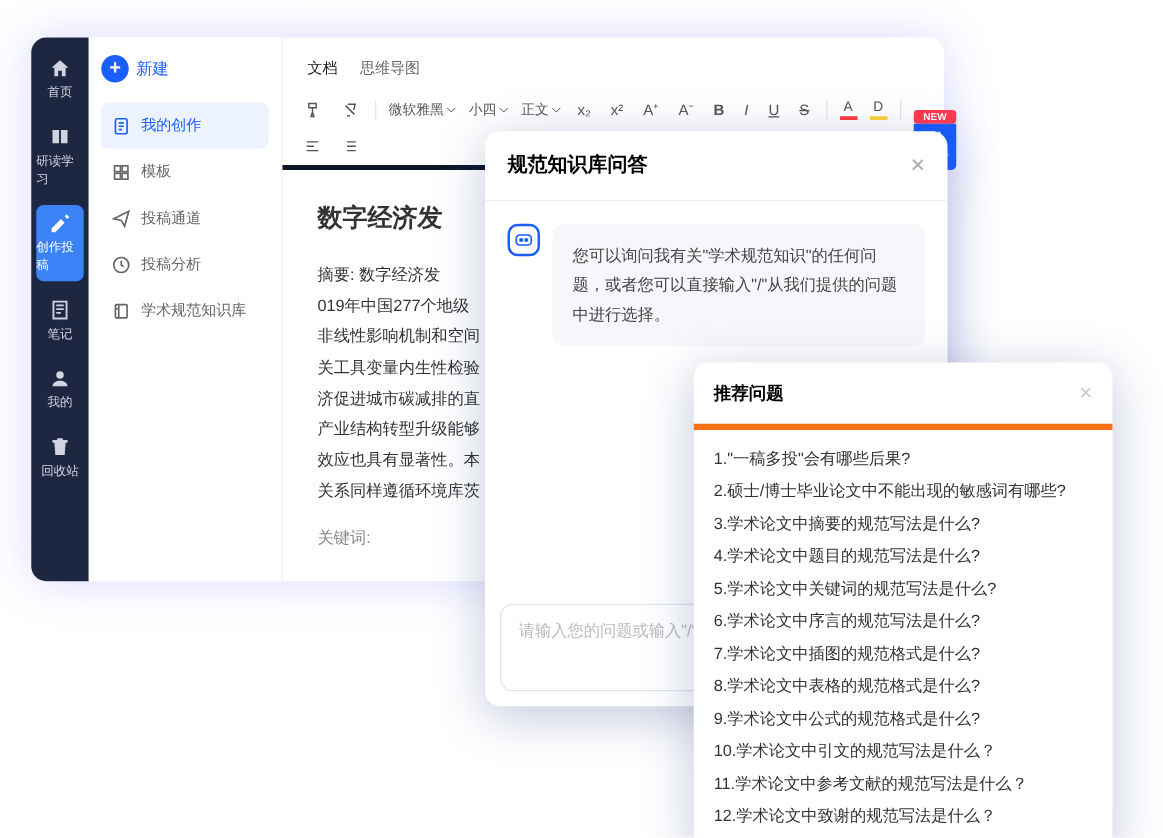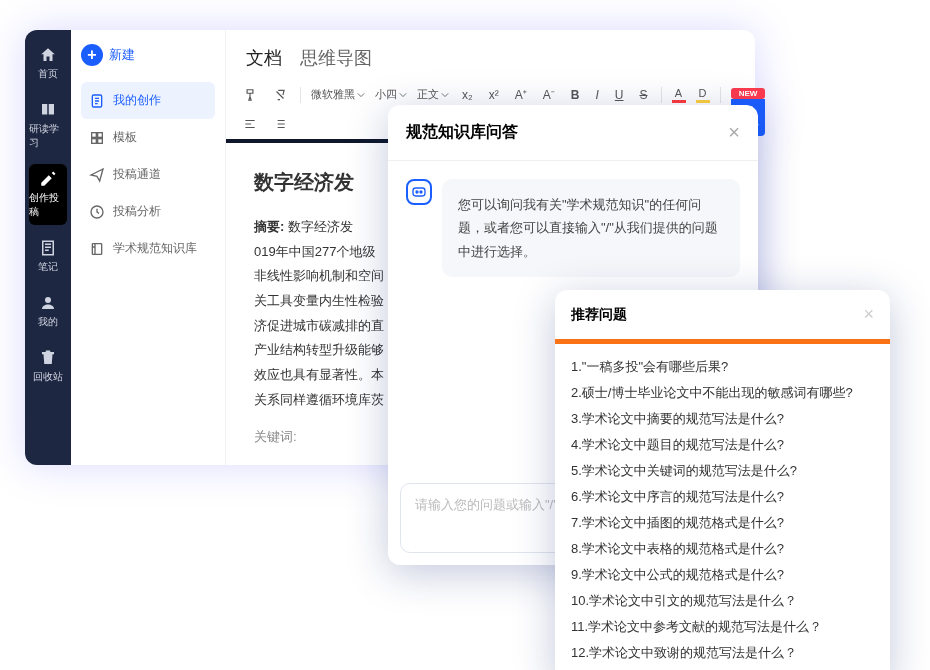--- a/index.html
+++ b/index.html
@@ -1,41 +1,41 @@
 <!DOCTYPE html>
 <html><head>
 <meta charset="utf-8">
 <style>
 *{box-sizing:border-box;margin:0;padding:0;font-family:"Microsoft YaHei",sans-serif}
 body{background:#fff;width:930px;height:670px;position:relative;overflow:hidden}
 .app{position:absolute;top:30px;left:25px;width:730px;height:435px;background:#fff;border-radius:12px;display:flex;filter:drop-shadow(0 0 20px rgba(0,0,255,0.15))}
 .nav{width:46px;background:#1e2742;border-radius:12px 0 0 12px;display:flex;flex-direction:column;align-items:center;padding-top:10px;gap:8px}
 .nav-item{width:38px;display:flex;flex-direction:column;align-items:center;padding:6px 0;border-radius:6px;color:#d0d4e0;font-size:10px;gap:3px;cursor:pointer}
-.nav-item.active{background:#000000;color:#fff}
+.nav-item.active{background:#3b82f6;color:#fff}
 .nav-ico{width:18px;height:18px;display:flex;align-items:center;justify-content:center}
 .sidebar{width:155px;background:#fff;padding:14px 10px;border-right:1px solid #f0f0f0}
 .new-btn{display:flex;align-items:center;gap:6px;color:#1b5eff;font-size:13px;margin-bottom:16px;cursor:pointer}
 .new-plus{width:22px;height:22px;border-radius:50%;background:#1b5eff;color:#fff;display:flex;align-items:center;justify-content:center;font-size:16px;font-weight:bold}
 .side-item{display:flex;align-items:center;gap:8px;padding:10px 8px;font-size:12px;color:#666;border-radius:6px;cursor:pointer}
 .side-item.active{background:#edf2ff;color:#1b5eff}
 .side-ico{width:16px;height:16px;display:flex;align-items:center;justify-content:center}
 .content{flex:1;display:flex;flex-direction:column}
-.tabs{display:flex;gap:18px;padding:16px 20px 8px;font-size:18px;color:#666}
+.tabs{display:flex;gap:18px;padding:16px 20px 8px;font-size:12px;color:#666}
 .tabs span{cursor:pointer}
 .tabs span.active{color:#222}
 .toolbar{display:flex;align-items:center;gap:10px;padding:6px 14px;border-bottom:4px solid #0f172a;font-size:11px;color:#555;flex-wrap:wrap}
 .tb-sep{width:1px;height:16px;background:#e5e5e5}
 .tb-sel{display:flex;align-items:center;gap:2px;cursor:pointer}
 .tb-btn{cursor:pointer;padding:2px 3px;font-size:12px}
 .color-btn{display:flex;flex-direction:column;align-items:center;gap:1px;cursor:pointer}
 .color-bar{width:14px;height:3px}
 .cite-btn{margin-left:auto;font-size:11px;text-align:center;line-height:1.2;cursor:pointer;padding:2px 4px}
 .doc{padding:20px 28px;font-size:13px;color:#333;line-height:1.9;position:relative}
 .doc h2{font-size:20px;font-weight:700;margin-bottom:14px}
-.doc .abstract-label{font-weight:700}
+.doc .abstract-label{font-weight:400}
 .keywords{margin-top:12px;color:#888}
 .ai-badge{position:absolute;right:-10px;top:58px;width:34px;display:flex;flex-direction:column;align-items:center}
 .ai-new{background:#ff3b4e;color:#fff;font-size:8px;font-weight:700;padding:1px 2px;border-radius:3px;width:100%;text-align:center}
 .ai-tag{background:#1b5eff;color:#fff;font-size:11px;text-align:center;padding:4px 2px;border-radius:0 0 4px 4px;line-height:1.3;width:100%;cursor:pointer}
 .qa-panel{position:absolute;top:105px;left:388px;width:370px;height:460px;background:#fff;border-radius:12px;box-shadow:0 8px 40px rgba(20,40,120,0.25);display:flex;flex-direction:column;z-index:10}
 .qa-head{display:flex;align-items:center;justify-content:space-between;padding:16px 18px;font-size:16px;font-weight:700;border-bottom:1px solid #f0f0f0}
 .qa-close{color:#aaa;font-size:20px;cursor:pointer;font-weight:400}
 .qa-body{flex:1;padding:18px;display:flex;gap:10px;align-items:flex-start}
 .bot-ico{width:26px;height:26px;border:2px solid #1b5eff;border-radius:8px;display:flex;align-items:center;justify-content:center;color:#1b5eff;font-size:12px;flex-shrink:0}
 .qa-msg{background:#f6f7fa;border-radius:10px;padding:14px 16px;font-size:13px;line-height:1.8;color:#444}

